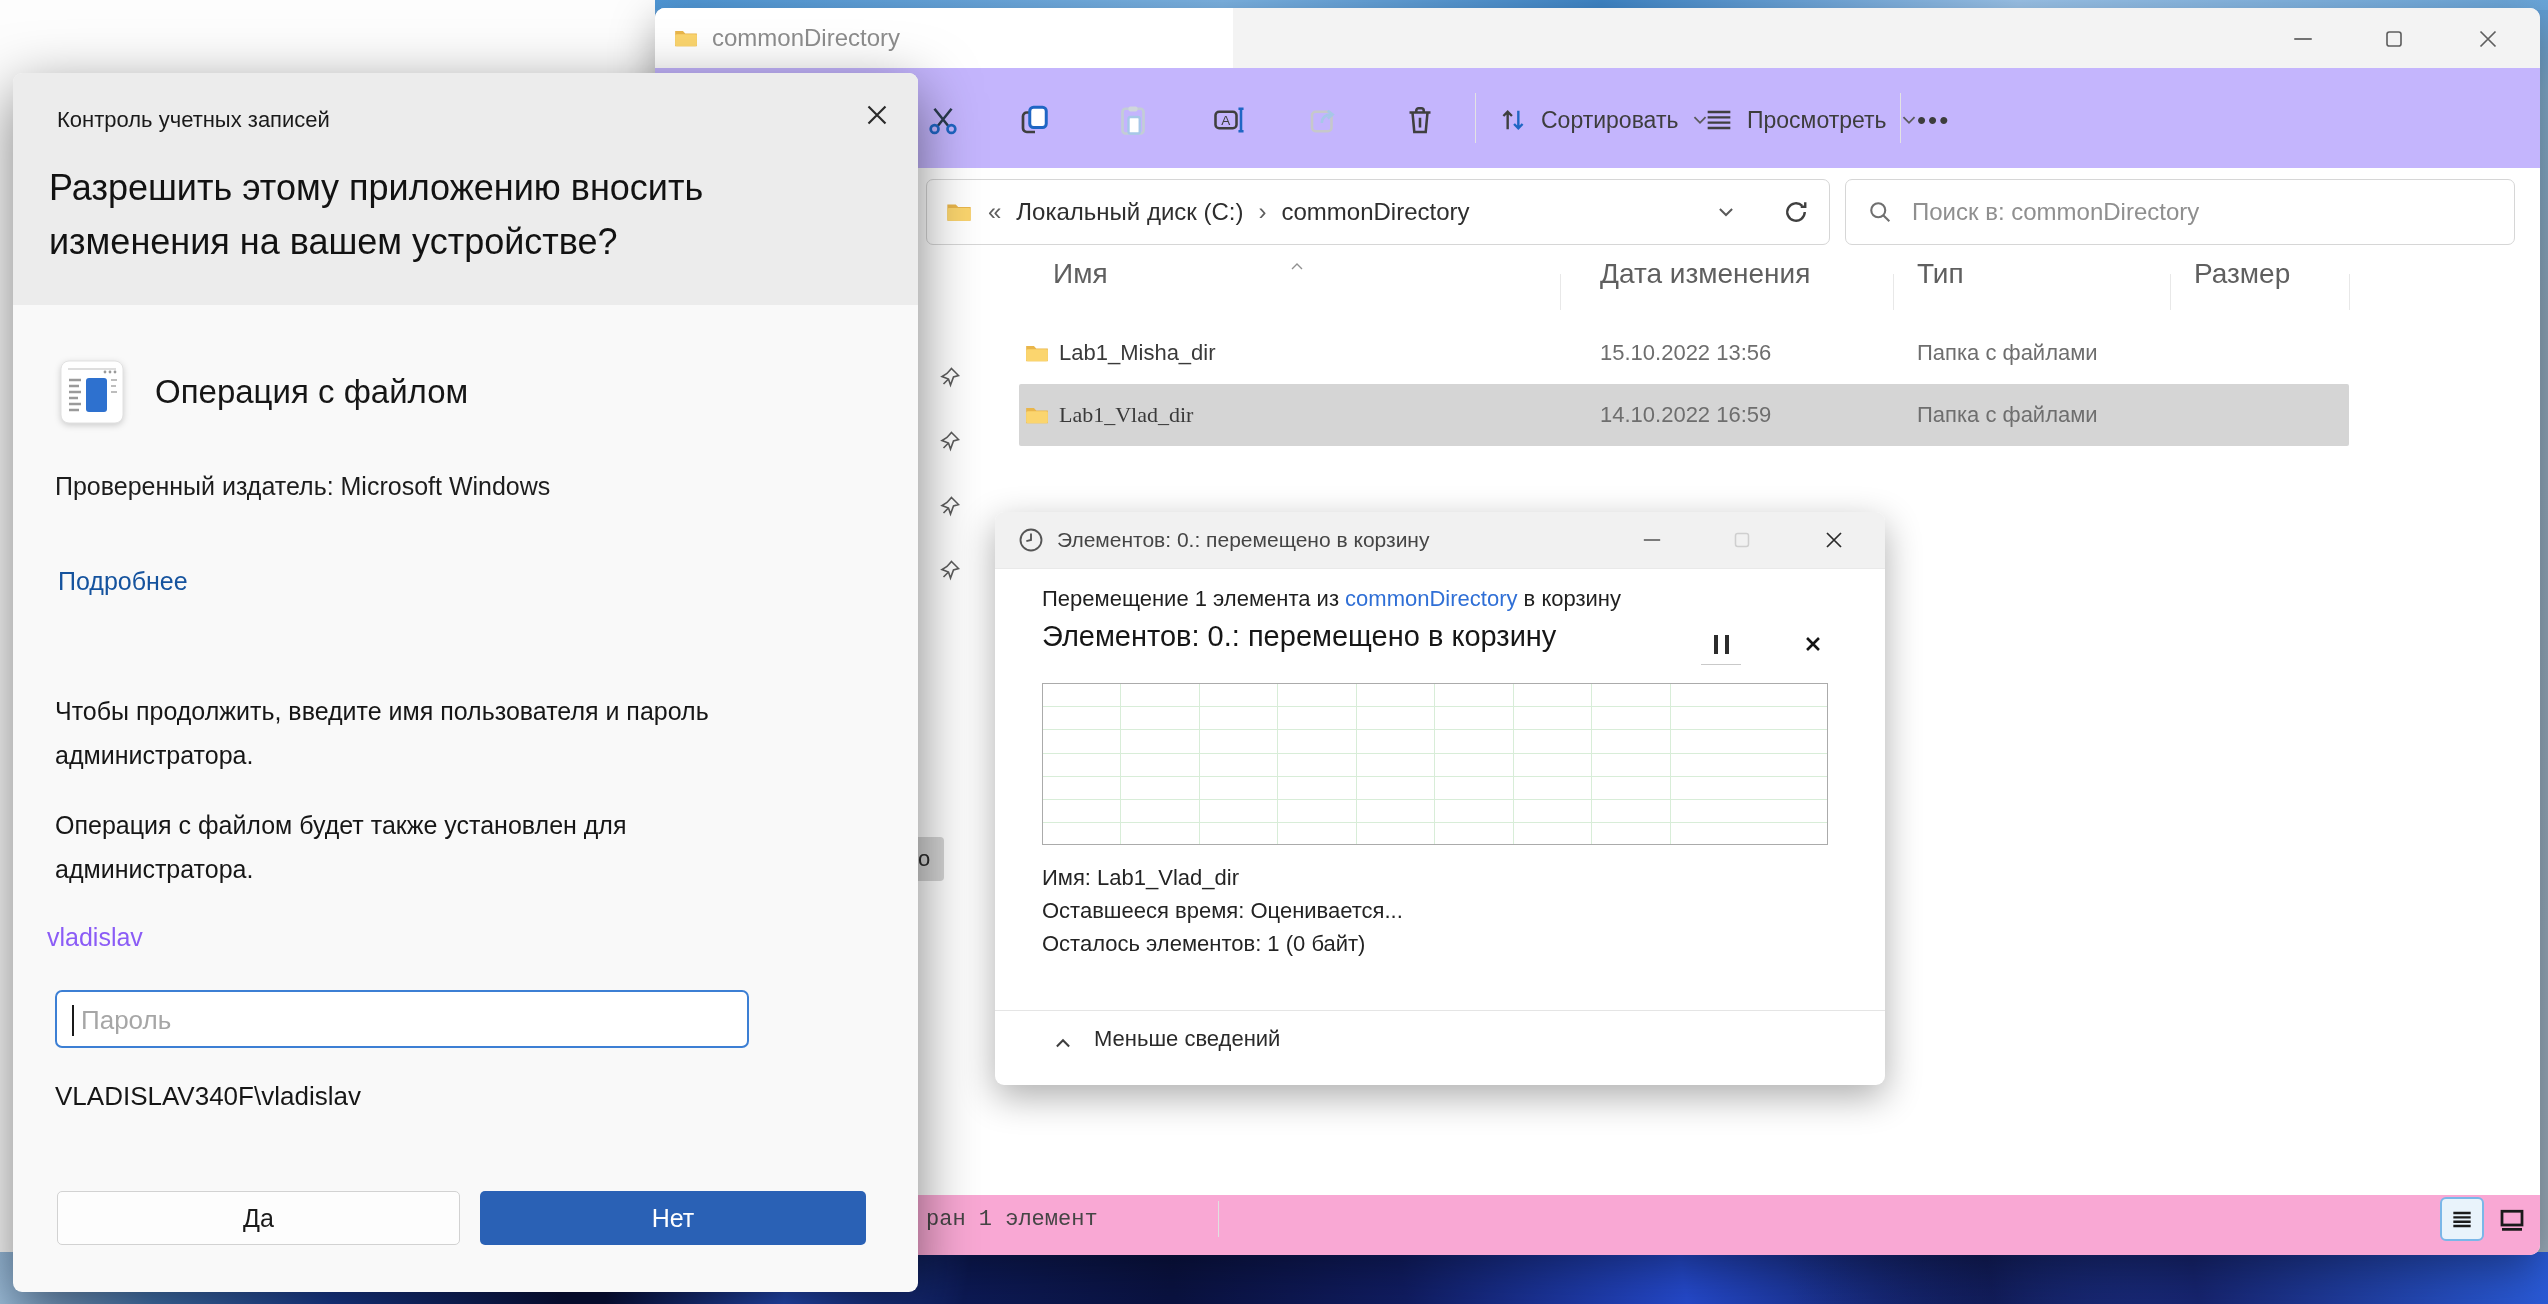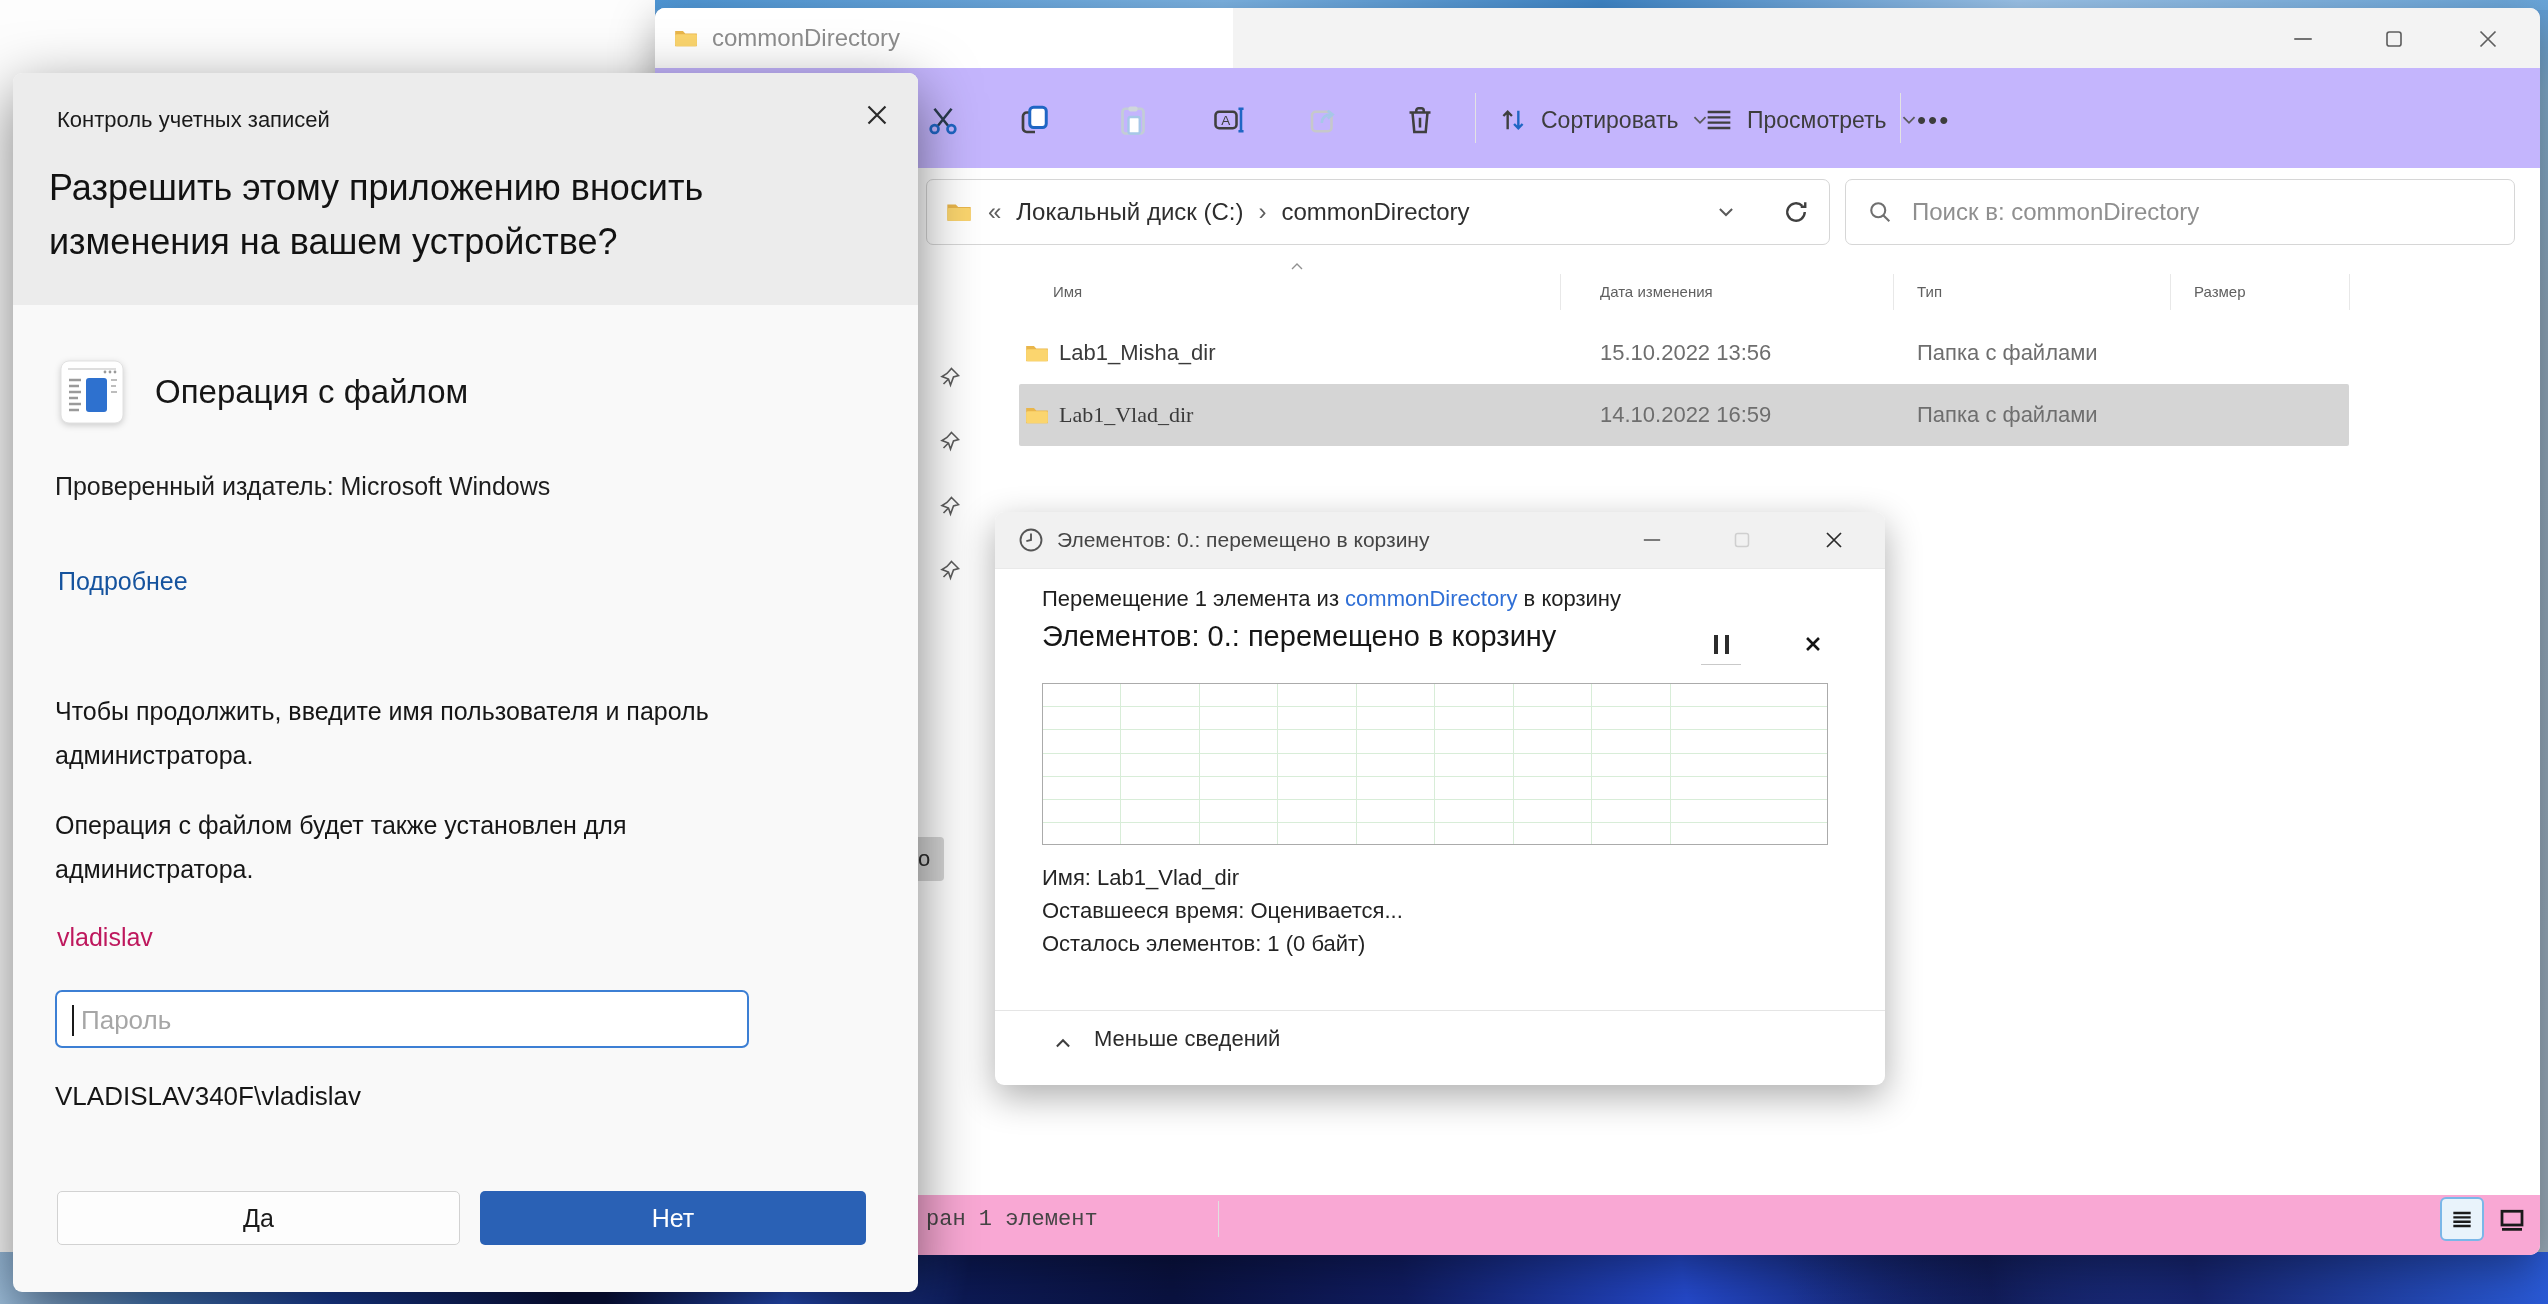--- a/index.html
+++ b/index.html
@@ -28,21 +28,21 @@
   .tb-div{position:absolute;top:25px;width:1px;height:50px;background:#e3e3e3;}
   .tb-btn{position:absolute;top:28px;height:48px;display:flex;align-items:center;font-size:23px;color:#3d3d3d;}
   .tb-btn .lbl{margin:0 12px 0 12px;}
   .ex-addr-row{position:absolute;left:0;top:160px;width:100%;height:92px;background:#fff;}
   .addr-box{position:absolute;left:271px;top:11px;width:904px;height:66px;border:1px solid #d6d6d6;border-radius:7px;background:#fff;display:flex;align-items:center;padding:0 18px 0 18px;box-sizing:border-box;font-size:24px;color:#2e2e2e;}
   .crumb-sep{color:#5f5f5f;margin-left:15px;}
   .crumb{margin-left:15px;}
   .search-box{position:absolute;left:1190px;top:11px;width:670px;height:66px;border:1px solid #d6d6d6;border-radius:7px;background:#fff;display:flex;align-items:center;padding:0 16px 0 20px;box-sizing:border-box;}
   .search-box input{border:none;outline:none;flex:1;margin-left:16px;font-size:24px;font-family:"Liberation Sans",sans-serif;color:#2e2e2e;background:transparent;}
   .search-box input::placeholder{color:#8f8f8f;}
-  .col-head{position:absolute;top:262px;height:44px;line-height:44px;font-size:15px;color:#5f5f5f;}
+  .col-head{position:absolute;top:244px;height:44px;line-height:44px;font-size:28px;color:#5f5f5f;}
   .col-div{position:absolute;top:266px;width:1px;height:36px;background:#e8e8e8;}
   .file-row{position:absolute;left:364px;width:1330px;height:62px;font-size:22px;color:#3a3a3a;}
   .file-row .cell{position:absolute;top:0;line-height:62px;white-space:nowrap;}
   .file-row .sec{color:#6e6e6e;}
   .row-sel{background:#d5d5d5;border-radius:2px;}
   .nav-pin{position:absolute;left:283px;width:24px;height:24px;}
   .nav-frag{position:absolute;left:263px;top:829px;width:26px;height:44px;background:#d6d6d6;border-radius:0 4px 4px 0;font-size:22px;color:#2c2c2c;line-height:44px;overflow:hidden;}
   .ex-status{position:absolute;left:0;top:1187px;width:100%;height:60px;background:#f9a8d4;border-radius:0 0 10px 10px;font-family:Liberation Mono, monospace;}
   .status-txt{position:absolute;left:271px;top:0;height:50px;line-height:50px;font-size:22px;color:#454545;}
   .status-div{position:absolute;left:563px;top:6px;width:1px;height:36px;background:#e0e0e0;}
@@ -75,21 +75,21 @@
     box-shadow:0 18px 60px rgba(0,0,0,.5);z-index:3;background:#f9f9f9;}
   .uac-head{position:absolute;left:0;top:0;width:100%;height:232px;background:#ececec;}
   .uac-title{position:absolute;left:44px;top:34px;font-size:22px;color:#1a1a1a;}
   .uac-close{position:absolute;left:843px;top:21px;width:42px;height:42px;display:flex;align-items:center;justify-content:center;}
   .uac-question{position:absolute;left:36px;top:88px;width:700px;font-size:36px;line-height:54px;color:#121212;}
   .uac-appicon{position:absolute;left:47px;top:287px;width:64px;height:64px;filter:drop-shadow(0 2px 3px rgba(0,0,0,.18));}
   .uac-appname{position:absolute;left:142px;top:300px;font-size:33px;color:#161616;}
   .uac-publisher{position:absolute;left:42px;top:399px;font-size:25px;color:#1d1d1d;}
   .uac-link{position:absolute;left:45px;top:494px;font-size:25px;color:#15539e;cursor:pointer;}
   .uac-body-txt{position:absolute;left:42px;width:700px;font-size:25px;line-height:44px;color:#161616;}
-  .uac-user{position:absolute;left:44px;top:850px;font-size:25px;color:#be185d;}
+  .uac-user{position:absolute;left:34px;top:850px;font-size:25px;color:#8b5cf6;}
   .uac-pwd{position:absolute;left:42px;top:917px;width:694px;height:58px;border:2px solid #3c7fd4;border-radius:7px;background:#fff;box-sizing:border-box;}
   .uac-pwd input{position:absolute;left:22px;top:0;width:650px;height:54px;border:none;outline:none;font-size:26px;font-family:"Liberation Sans",sans-serif;background:transparent;color:#222;}
   .uac-pwd input::placeholder{color:#a6a6a6;}
   .uac-caret{position:absolute;left:15px;top:13px;width:2px;height:31px;background:#1a1a1a;}
   .uac-domain{position:absolute;left:42px;top:1008px;font-size:26px;color:#161616;}
   .uac-btn{position:absolute;top:1118px;height:54px;border-radius:5px;display:flex;align-items:center;justify-content:center;font-size:25px;box-sizing:border-box;cursor:pointer;}
   .uac-yes{left:44px;width:403px;background:#fdfdfd;border:1px solid #d2d2d2;color:#1a1a1a;}
   .uac-no{left:467px;width:386px;background:#2a61b5;color:#fff;}
   .ic{display:block;}
 </style>

